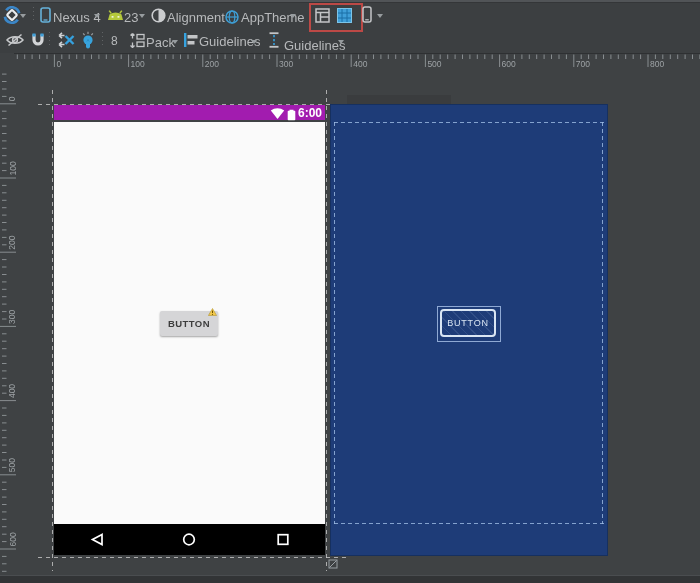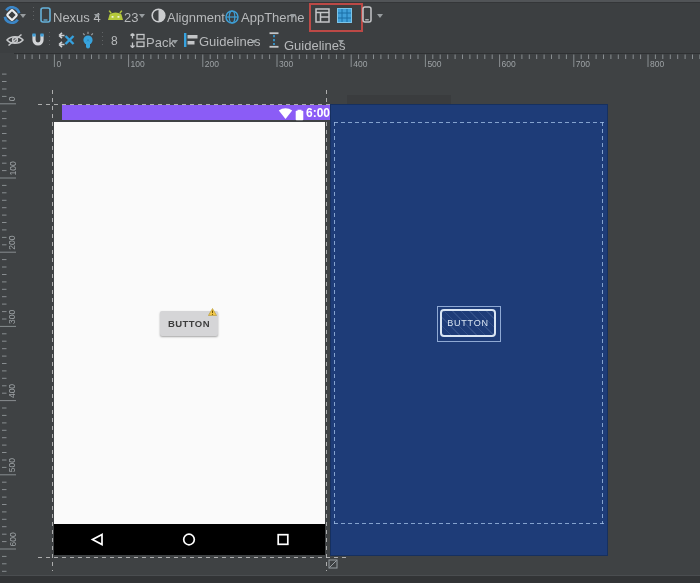--- a/index.html
+++ b/index.html
@@ -309,21 +309,21 @@
     <line x1="2" y1="484.4" x2="6.5" y2="484.4" stroke="#888d90" stroke-width="1"></line>
     <line x1="2" y1="491.8" x2="6.5" y2="491.8" stroke="#888d90" stroke-width="1"></line>
     <line x1="2" y1="499.3" x2="6.5" y2="499.3" stroke="#888d90" stroke-width="1"></line>
     <line x1="2" y1="506.7" x2="6.5" y2="506.7" stroke="#888d90" stroke-width="1"></line>
   </svg>
 <div style="position:absolute;left:38px;top:103.5px;width:303px;height:1px;background:repeating-linear-gradient(90deg,rgba(200,200,200,.8) 0 4px,transparent 4px 8px)"></div>
 <div style="position:absolute;left:38px;top:557px;width:308px;height:1px;background:repeating-linear-gradient(90deg,rgba(200,200,200,.8) 0 4px,transparent 4px 8px)"></div>
 <div style="position:absolute;left:52px;top:90px;width:1px;height:481px;background:repeating-linear-gradient(180deg,rgba(200,200,200,.8) 0 4px,transparent 4px 8px)"></div>
 <div style="position:absolute;left:325.5px;top:90px;width:1px;height:481px;background:repeating-linear-gradient(180deg,rgba(200,200,200,.8) 0 4px,transparent 4px 8px)"></div>
 <div style="position:absolute;left:54px;top:105px;width:271px;height:451px">
- <div style="position:absolute;left:8px;top:0;width:271px;height:15px;background:#8b5cf6">
+ <div style="position:absolute;left:0;top:0;width:271px;height:15px;background:#a21caf">
   <svg style="position:absolute;left:216px;top:3px" width="15" height="12" viewBox="0 0 15 12">
         <path d="M7.5 11 L0.8 2.6 A11 11 0 0 1 14.2 2.6 Z" fill="#fff"></path>
       </svg>
   <svg style="position:absolute;left:233px;top:2.5px" width="9" height="13" viewBox="0 0 9 13">
         <path d="M2.5 1.8 h4 v1 h1.2 a0.6 0.6 0 0 1 0.6 0.6 v8 a0.8 0.8 0 0 1 -0.8 0.8 h-6 a0.8 0.8 0 0 1 -0.8 -0.8 v-8 a0.6 0.6 0 0 1 0.6 -0.6 h1.2 Z" fill="#fff"></path>
       </svg>
   <span style="position:absolute;right:3px;top:1px;font:bold 12px 'Liberation Sans',sans-serif;color:#fff">6:00</span>
  </div>
  <div style="position:absolute;left:0;top:17px;width:271px;height:402px;background:#fafafa"></div>
  <div style="position:absolute;left:0;top:419px;width:271px;height:31px;background:#000">

